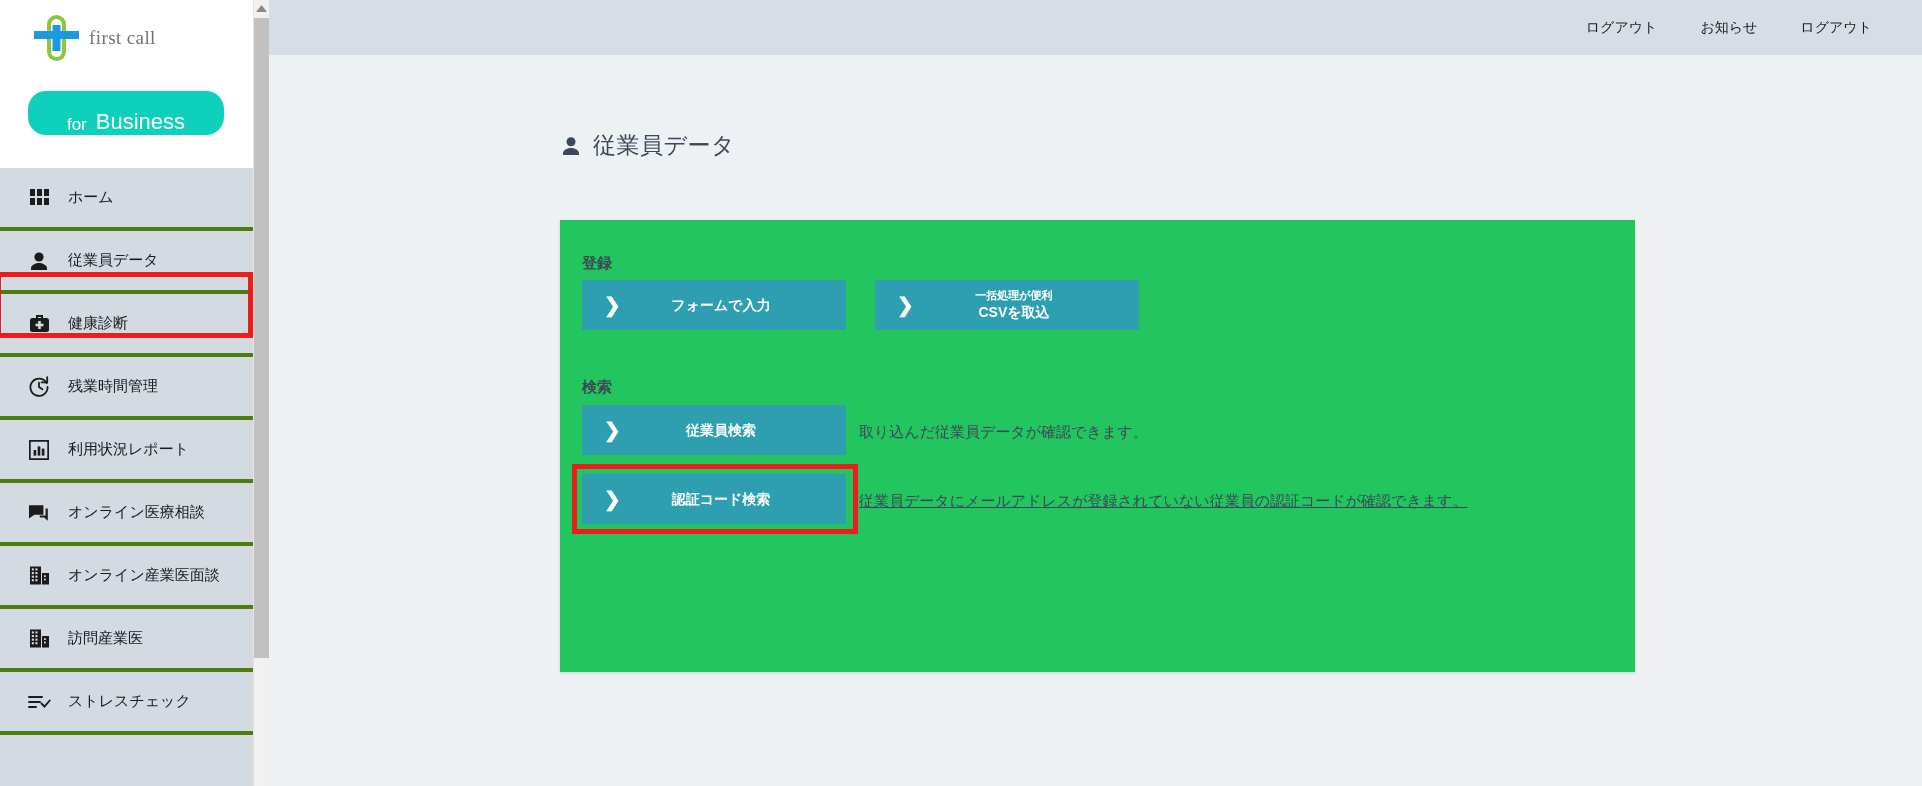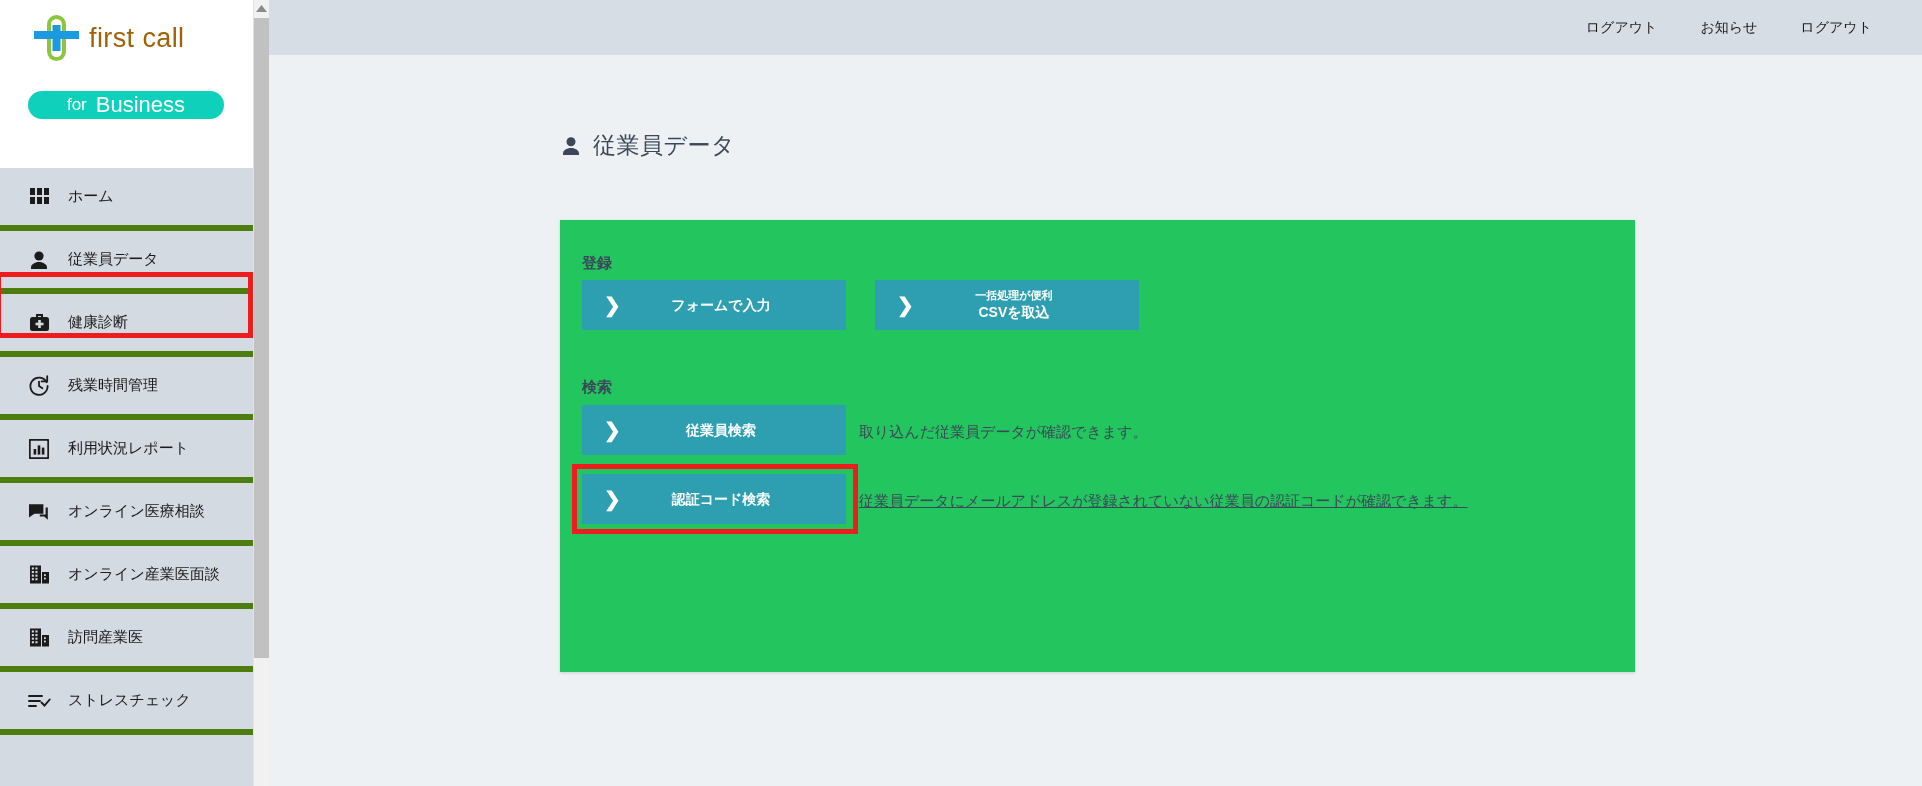--- a/index.html
+++ b/index.html
@@ -21,39 +21,39 @@
     position: absolute; left: 0; top: 0;
     width: 253px; height: 168px;
     background: #ffffff;
   }
   #logo-row {
     position: absolute; left: 34px; top: 14px;
     display: flex; align-items: center; gap: 10px;
   }
   #logo-mark { width: 45px; height: 48px; display: block; }
   #logo-word {
-    font-size: 27px; color: #a16207; letter-spacing: .4px;
-    font-family: Liberation Sans, sans-serif; font-weight: 400;
+    font-size: 19px; color: #737373; letter-spacing: .4px;
+    font-family: Liberation Serif, serif; font-weight: 400;
   }
   #logo-pill {
     position: absolute; left: 28px; top: 91px;
-    width: 196px; height: 28px; border-radius: 18px;
+    width: 196px; height: 44px; border-radius: 18px;
     background: #0fd0bb;
-    display: flex; align-items: center; justify-content: center; gap: 9px;
+    display: flex; align-items: flex-end; justify-content: center; gap: 9px;
     color: #ffffff;
   }
   #logo-pill .pill-for { font-size: 17px; }
   #logo-pill .pill-biz { font-size: 22px; }
 
   .nav-item {
     position: relative;
     height: 63px; width: 253px;
     display: flex; align-items: center;
     padding-left: 26px;
-    border-bottom: 6px solid #4d7c0f;
+    border-bottom: 4px solid #4d7c0f;
     cursor: pointer;
   }
   .nav-item .nav-ico {
     width: 26px; height: 26px;
     display: flex; align-items: center; justify-content: center;
     flex: 0 0 26px;
   }
   .nav-item .nav-ico svg { display: block; }
   .nav-item .nav-lbl {
     margin-left: 16px; font-size: 15px; color: #1b1b1b;

